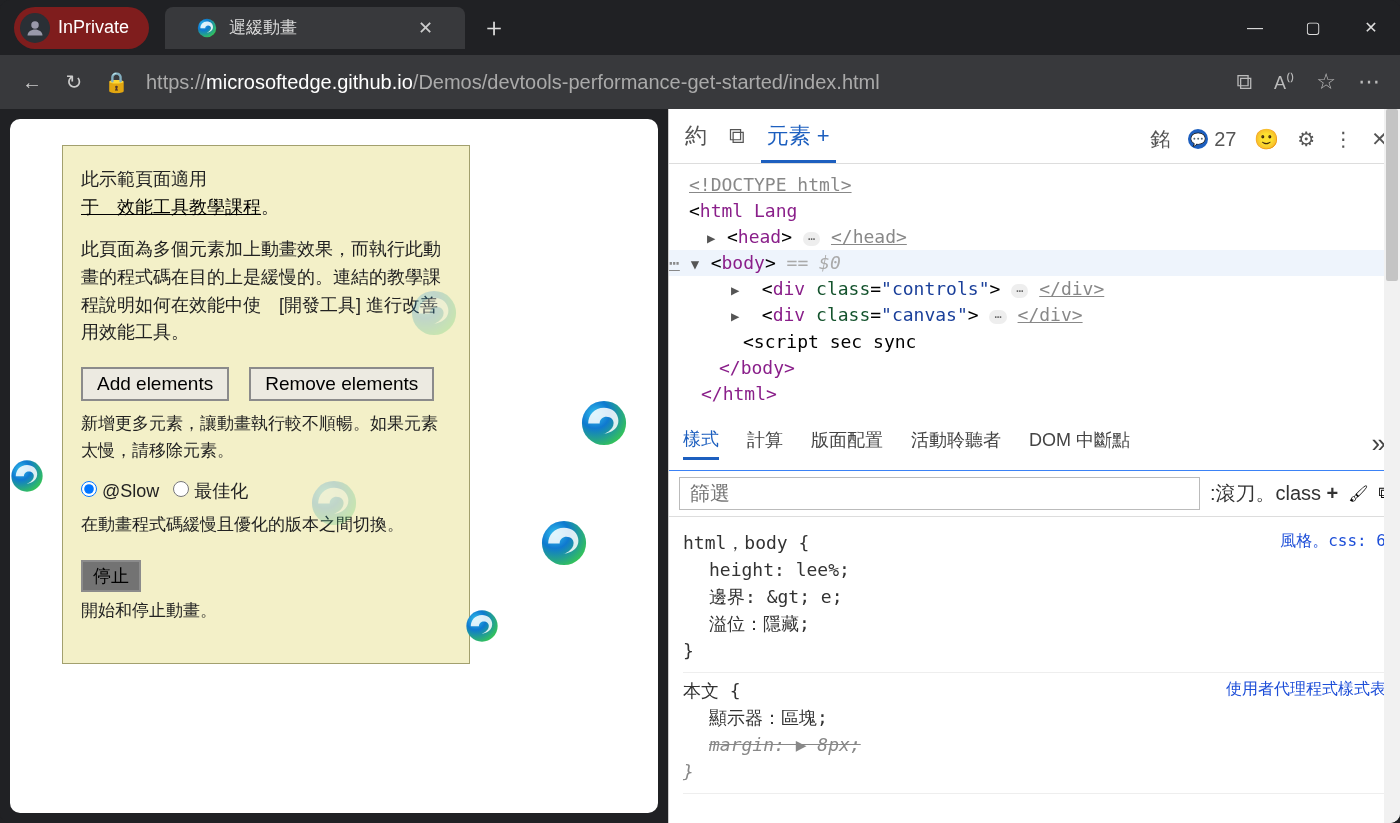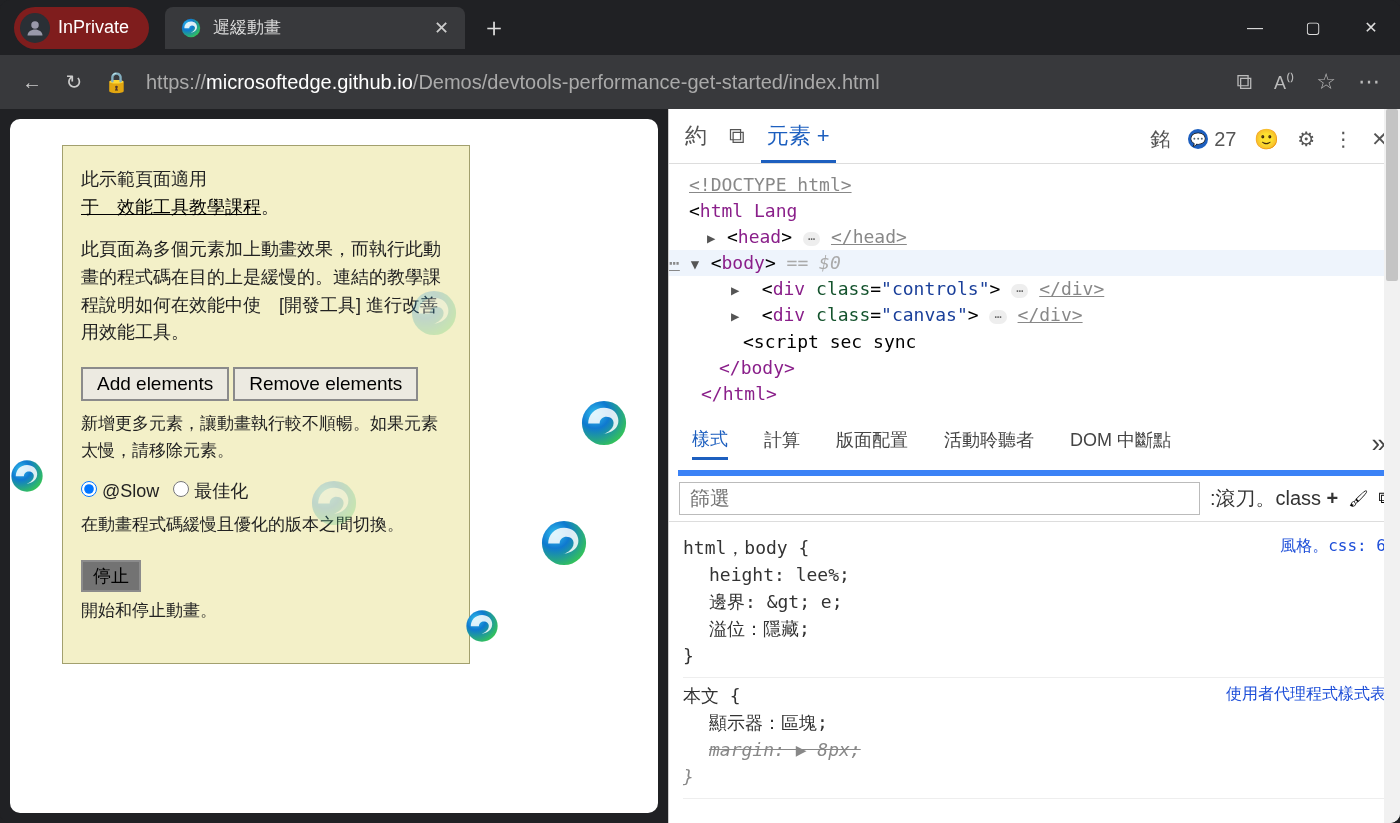--- a/index.html
+++ b/index.html
@@ -6,21 +6,21 @@
   html, body { height: 100%; font-family: "Segoe UI", Arial, sans-serif; overflow: hidden; }
   body { background: #202124; }
 
   
   .window { width: 1400px; height: 823px; background:#202124; border-radius:10px; overflow:hidden; position:relative; }
 
   .titlebar { height: 55px; background:#202124; display:flex; align-items:center; }
   .inprivate-badge { display:flex; align-items:center; gap:8px; background:#7f1d1d; color:#fff; border-radius:22px; padding:6px 20px 6px 6px; margin-left:14px; font-size:18px; }
   .inprivate-avatar { width:30px; height:30px; border-radius:50%; background:#2a2f35; display:flex; align-items:center; justify-content:center; color:#889; }
 
-  .tab { display:flex; align-items:center; gap:12px; background:#38393c; color:#ddd; height:42px; margin-left:16px; border-radius:8px 8px 0 0; padding:0 16px; font-size:17px; min-width:300px; }
+  .tab { display:flex; align-items:center; gap:12px; background:#38393c; color:#ddd; height:42px; margin-left:16px; border-radius:8px 8px 0 0; padding:0 32px; font-size:17px; min-width:300px; }
   .tab .favicon { width:20px; height:20px; }
   .tab .close { margin-left:auto; color:#ccc; font-size:18px; }
   .new-tab { color:#ddd; font-size:26px; margin-left:16px; }
 
   .win-controls { margin-left:auto; display:flex; }
   .win-controls div { width:58px; height:55px; display:flex; align-items:center; justify-content:center; color:#ddd; font-size:16px; }
 
   .addrbar { height:54px; background:#38393c; display:flex; align-items:center; gap:18px; padding:0 20px; color:#ccc; font-size:20px; }
   .addrbar .nav-icon { width:24px; text-align:center; }
   .url { flex:1; white-space:nowrap; overflow:hidden; }
@@ -30,21 +30,21 @@
 
   
   .content { display:flex; height:calc(100% - 55px - 54px); background:#202124; }
 
   
   .page-wrap { width:668px; padding:10px; }
   .page { background:#fff; height:100%; border-radius:10px; position:relative; overflow:hidden; }
   .panel { position:absolute; left:52px; top:26px; width:408px; background:#f3f0c8; border:1px solid #a2a06e; padding:20px 18px 24px; font-size:18px; line-height:1.55; color:#222; }
   .panel a { color:#000; text-decoration:underline; }
   .panel p { margin-bottom:14px; }
-  .btn-row { display:flex; gap:4px; margin:20px 0 10px; }
+  .btn-row { display:flex; gap:20px; margin:20px 0 10px; }
   .btn { background:#eceae1; border:2px solid #8b8b8b; padding:4px 14px; font-size:19px; font-family:inherit; }
   .small { font-size:17px; }
   .radio-row { display:flex; gap:14px; align-items:center; margin:10px 0 6px; font-size:18px; }
   .radio-row input { width:16px; height:16px; }
   .stop-btn { background:#737373; border:2px solid #8b8b8b; padding:2px 10px; font-size:18px; margin:8px 0 6px; }
 
   .edge-logo { position:absolute; width:48px; height:48px; }
   .edge-logo.faded { opacity:.22; }
   .edge-logo.small-ico { width:34px; height:34px; }
 
@@ -64,21 +64,21 @@
   .dom .attrv { color:#1a3f9a; }
   .dom .grey { color:#888;text-decoration:underline; }
   .dom .eq0 { color:#aaa; font-style:italic; }
   .dom .tw { color:#555; margin-right:6px; font-size:14px; display:inline-block; width:14px; }
   .dom .row-sel { background:#eef4fc; margin:0 -12px 0 -20px; padding:0 12px 0 20px; }
   .dom .dots { background:#eee; border-radius:8px; padding:0 5px; font-size:12px; color:#666; }
 
   .crumbs { border-top:1px solid #ddd; border-bottom:1px solid #ddd; padding:8px 10px; font-size:17px; color:#333; display:flex; gap:6px; }
   .crumbs .sel { background:#eef; padding:2px 8px; border-radius:4px; }
 
-  .styles-tabs { display:flex; gap:36px; padding:8px 14px 10px; border-bottom:6px solid #3b82f6; align-items:center;margin-left:9px; }
+  .styles-tabs { display:flex; gap:28px; padding:8px 14px 10px; border-bottom:1px solid #3b82f6; align-items:center; }
   .styles-tab { font-size:18px; color:#444; padding-bottom:6px; }
   .styles-tab.active { color:#1d5fbf; border-bottom:3px solid #1d5fbf; }
   .styles-tabs .more { margin-left:auto; font-size:26px; color:#444; }
 
   .styles-toolbar { display:flex; align-items:center; padding:6px 10px; border-bottom:1px solid #ddd; gap:10px; }
   .styles-filter { flex:1; border:1px solid #bbb; padding:4px 10px; font-size:20px; }
   .hov-cls { font-size:20px; color:#333; white-space:nowrap; }
 
   .rules { flex:1; overflow:auto; padding:8px 14px 20px; font-family:Consolas, monospace; font-size:18px; line-height:1.5; color:#333; }
   .rule { border-bottom:1px solid #eee; padding:4px 0 8px; position:relative; }

